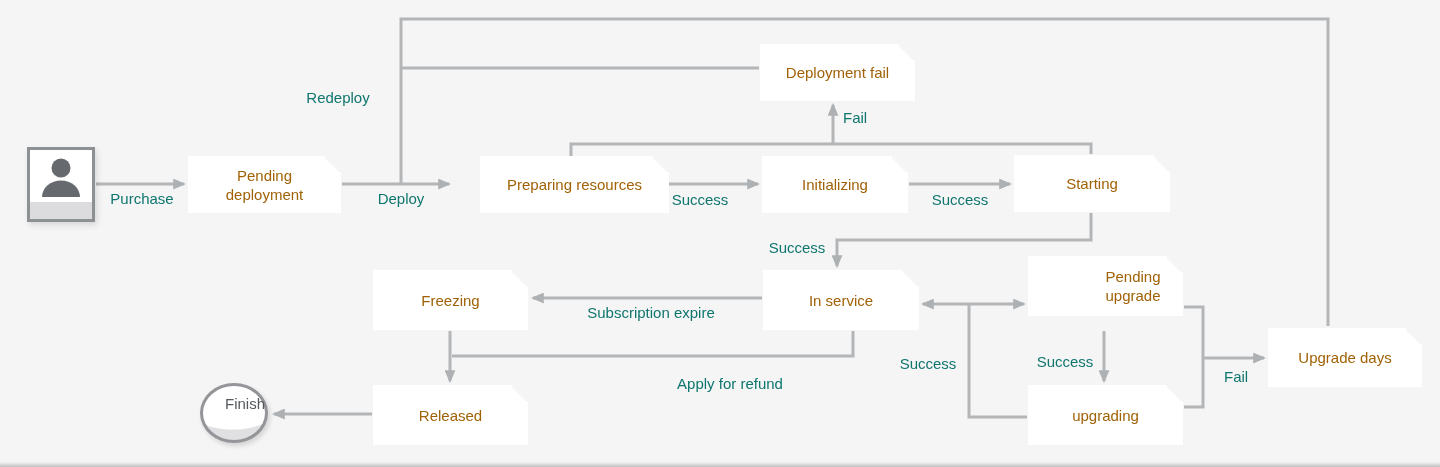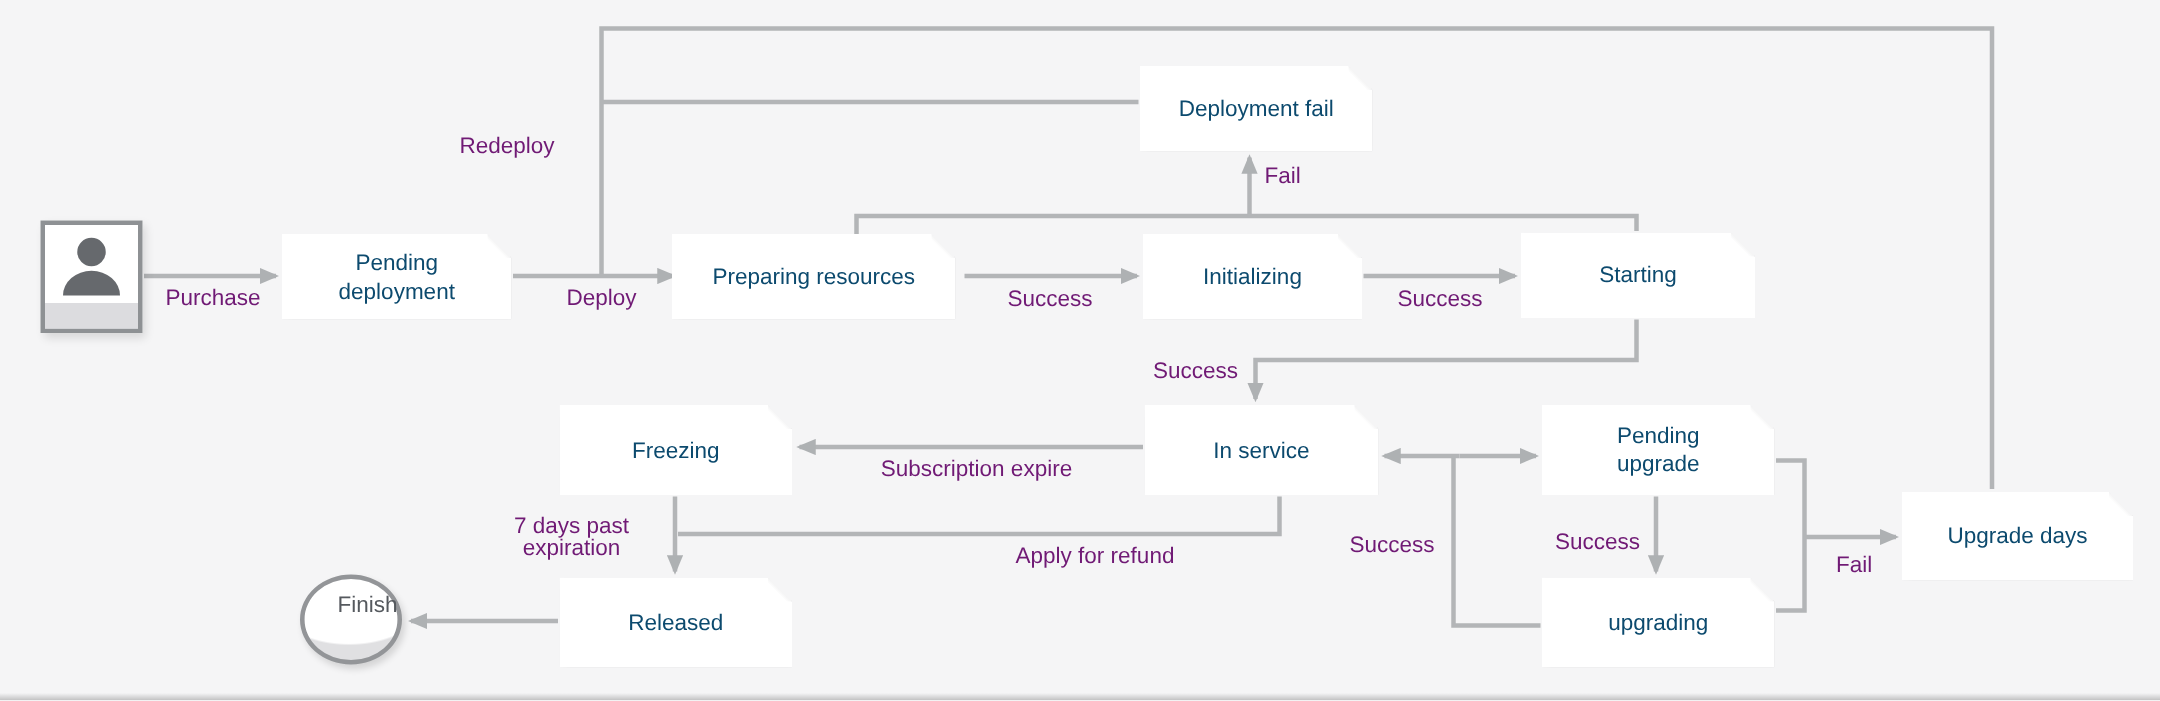--- a/index.html
+++ b/index.html
@@ -8,31 +8,31 @@
     position:relative;width:1440px;height:467px;
     background:#f5f5f6;overflow:hidden;
     color:#5d6166;font-size:15px;
   }
   #wires{position:absolute;left:0;top:0;z-index:1;}
   .node{
     position:absolute;z-index:2;
     background:#ffffff;
     box-shadow:2px 3px 6px rgba(0,0,0,0.16);
     display:flex;align-items:center;justify-content:center;
-    text-align:center;line-height:19px;color:#0c4a6e;
+    text-align:center;line-height:19px;color:#a16207;
     clip-path:polygon(0 0, calc(100% - 16px) 0, 100% 16px, 100% 100%, 0 100%);
   }
   .node::after{ 
     content:"";position:absolute;top:0;right:0;width:16px;height:16px;
     background:linear-gradient(225deg,#c9c9cb 6%,rgba(255,255,255,0) 62%);
   }
   .node .lbl{display:block;}
   .node .lbl.narrow{max-width:100px;}
   .edge-label{
-    position:absolute;z-index:3;line-height:15px;color:#701a75;
+    position:absolute;z-index:3;line-height:15px;color:#0f766e;
   }
   .center{text-align:center;}
   
   #actor{
     position:absolute;left:27px;top:147px;width:68px;height:75px;z-index:2;
     background:#ffffff;border:3px solid #8e9194;box-sizing:border-box;
     box-shadow:2px 3px 6px rgba(0,0,0,0.12);
   }
   #actor .photo-strip{
     position:absolute;left:0;right:0;bottom:0;height:17px;background:#dcdcdf;
@@ -95,41 +95,41 @@
         <path d="M2 40 a19 16.5 0 0 1 38 0 z"></path>
       </g>
     </svg>
     <div class="photo-strip"></div>
   </div>
 
   <div class="node" style="left:188px;top:156px;width:153px;height:57px;">
     <span class="lbl narrow">Pending deployment</span>
   </div>
 
-  <div class="node" style="left:448px;top:156px;width:189px;height:57px;align-items:center;">
+  <div class="node" style="left:480px;top:156px;width:189px;height:57px;align-items:center;">
     <span class="lbl">Preparing resources</span>
   </div>
 
   <div class="node" style="left:1014px;top:155px;width:156px;height:57px;">
     <span class="lbl">Starting</span>
   </div>
 
   <div class="node" style="left:762px;top:156px;width:146px;height:57px;">
     <span class="lbl">Initializing</span>
   </div>
 
   <div class="node" style="left:760px;top:44px;width:155px;height:57px;">
     <span class="lbl">Deployment fail</span>
   </div>
 
   <div class="node" style="left:763px;top:270px;width:156px;height:60px;">
     <span class="lbl">In service</span>
   </div>
 
-  <div class="node" style="left:1028px;top:270px;width:155px;height:60px;">
+  <div class="node" style="left:1028px;top:256px;width:155px;height:60px;justify-content:flex-end;">
     <span class="lbl narrow">Pending upgrade</span>
   </div>
 
   <div class="node" style="left:1028px;top:385px;width:155px;height:60px;">
     <span class="lbl">upgrading</span>
   </div>
 
   <div class="node" style="left:1268px;top:328px;width:154px;height:59px;">
     <span class="lbl">Upgrade days</span>
   </div>
@@ -147,20 +147,19 @@
   </div>
 
   <span class="edge-label center" style="left:104px;top:191px;width:76px;">Purchase</span>
   <span class="edge-label center" style="left:370px;top:191px;width:62px;">Deploy</span>
   <span class="edge-label center" style="left:300px;top:90px;width:76px;">Redeploy</span>
   <span class="edge-label" style="left:843px;top:110px;">Fail</span>
   <span class="edge-label center" style="left:664px;top:192px;width:72px;">Success</span>
   <span class="edge-label center" style="left:924px;top:192px;width:72px;">Success</span>
   <span class="edge-label center" style="left:762px;top:240px;width:70px;">Success</span>
   <span class="edge-label center" style="left:571px;top:305px;width:160px;">Subscription expire</span>
-  <span class="edge-label center" style="left:336px;top:343px;width:90px;">7 days past expiration</span>
-  <span class="edge-label center" style="left:668px;top:363px;width:124px;">Apply for refund</span>
+  <span class="edge-label center" style="left:668px;top:376px;width:124px;">Apply for refund</span>
   <span class="edge-label center" style="left:893px;top:356px;width:70px;">Success</span>
   <span class="edge-label center" style="left:1030px;top:354px;width:70px;">Success</span>
   <span class="edge-label" style="left:1224px;top:369px;">Fail</span>
 
   <div id="bottom-strip"></div>
 </div>
 
 </body></html>

